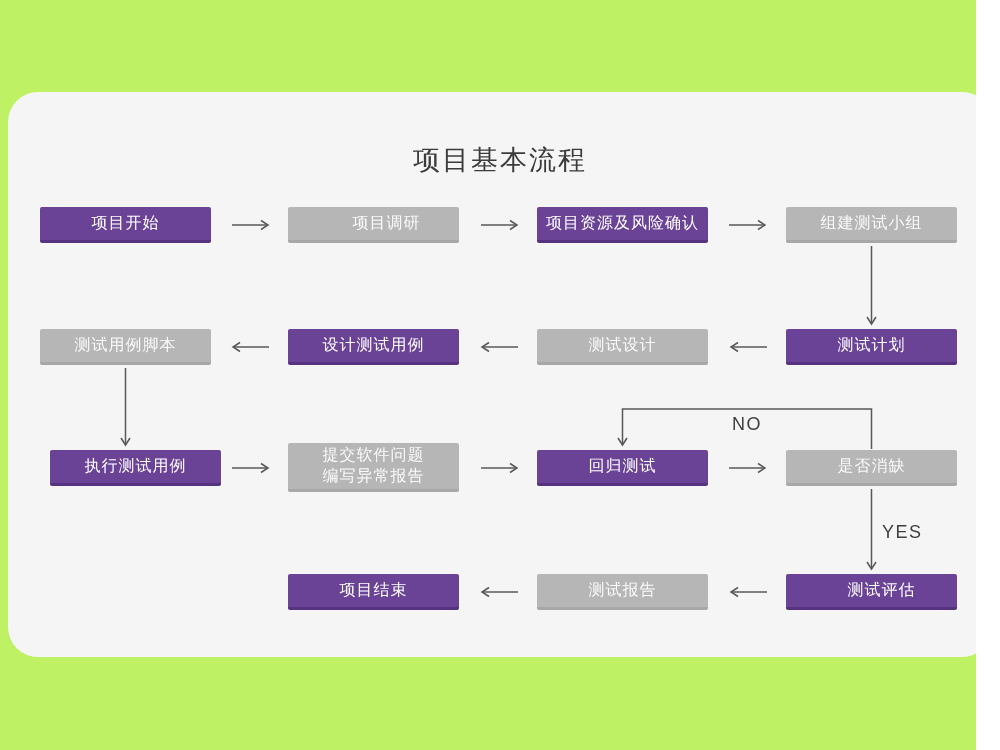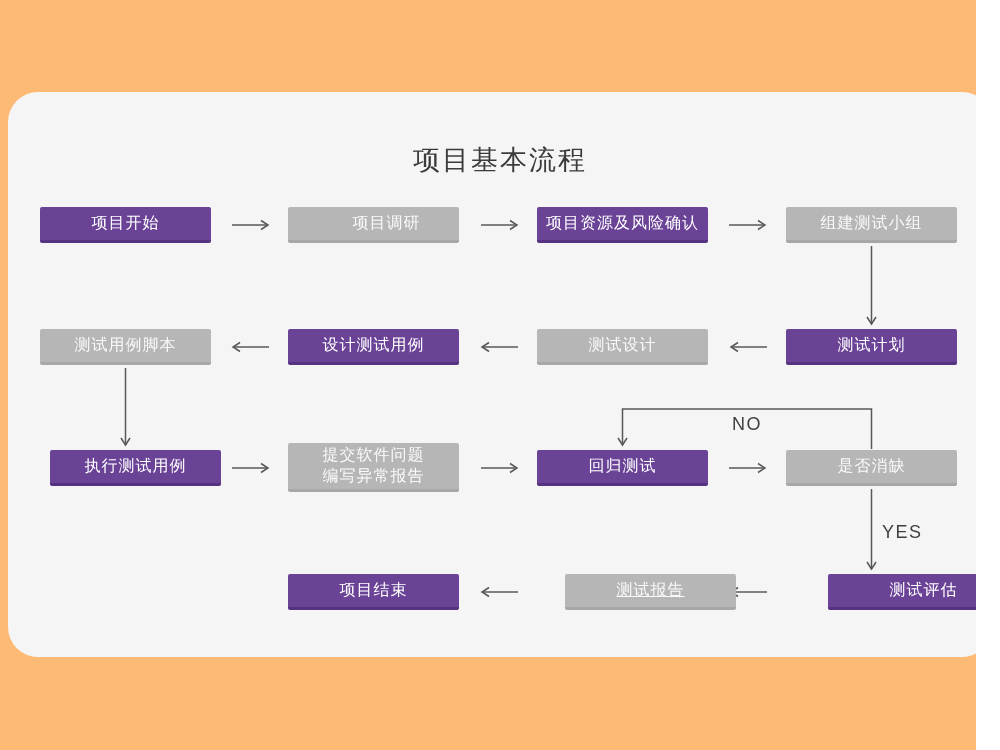--- a/index.html
+++ b/index.html
@@ -5,21 +5,21 @@
   html, body {
     margin: 0;
     padding: 0;
     background: #ffffff;
     font-family: "Liberation Sans", "DejaVu Sans", sans-serif;
   }
   .stage {
     position: relative;
     width: 976px;
     height: 750px;
-    background: #fdba74;
+    background: #bef264;
     overflow: hidden;
   }
   .card {
     position: absolute;
     left: 8px;
     top: 92px;
     width: 984px;
     height: 565px;
     background: #f5f5f6;
     border-radius: 30px;
@@ -81,22 +81,22 @@
   #n-design-cases { left: 288px; top: 329px; }
   #n-design       { left: 537px; top: 329px; }
   #n-plan         { left: 786px; top: 329px; }
 
   #n-execute      { left: 40px;  top: 450px; margin-left: 10px; }
   #n-submit       { left: 288px; top: 443px; }
   #n-regression   { left: 537px; top: 450px; }
   #n-defects      { left: 786px; top: 450px; }
 
   #n-end          { left: 288px; top: 574px; }
-  #n-report       { left: 565px; top: 574px; text-decoration: underline; }
-  #n-evaluate     { left: 828px; top: 574px; padding-left: 20px; }
+  #n-report       { left: 537px; top: 574px; }
+  #n-evaluate     { left: 786px; top: 574px; padding-left: 20px; }
 
   .edge-label {
     position: absolute;
     font-size: 18px;
     letter-spacing: 1.5px;
     color: #3f3f3f;
   }
   #lbl-no  { left: 747px; top: 414px; transform: translateX(-50%); }
   #lbl-yes { left: 882px; top: 522px; }
 </style>

